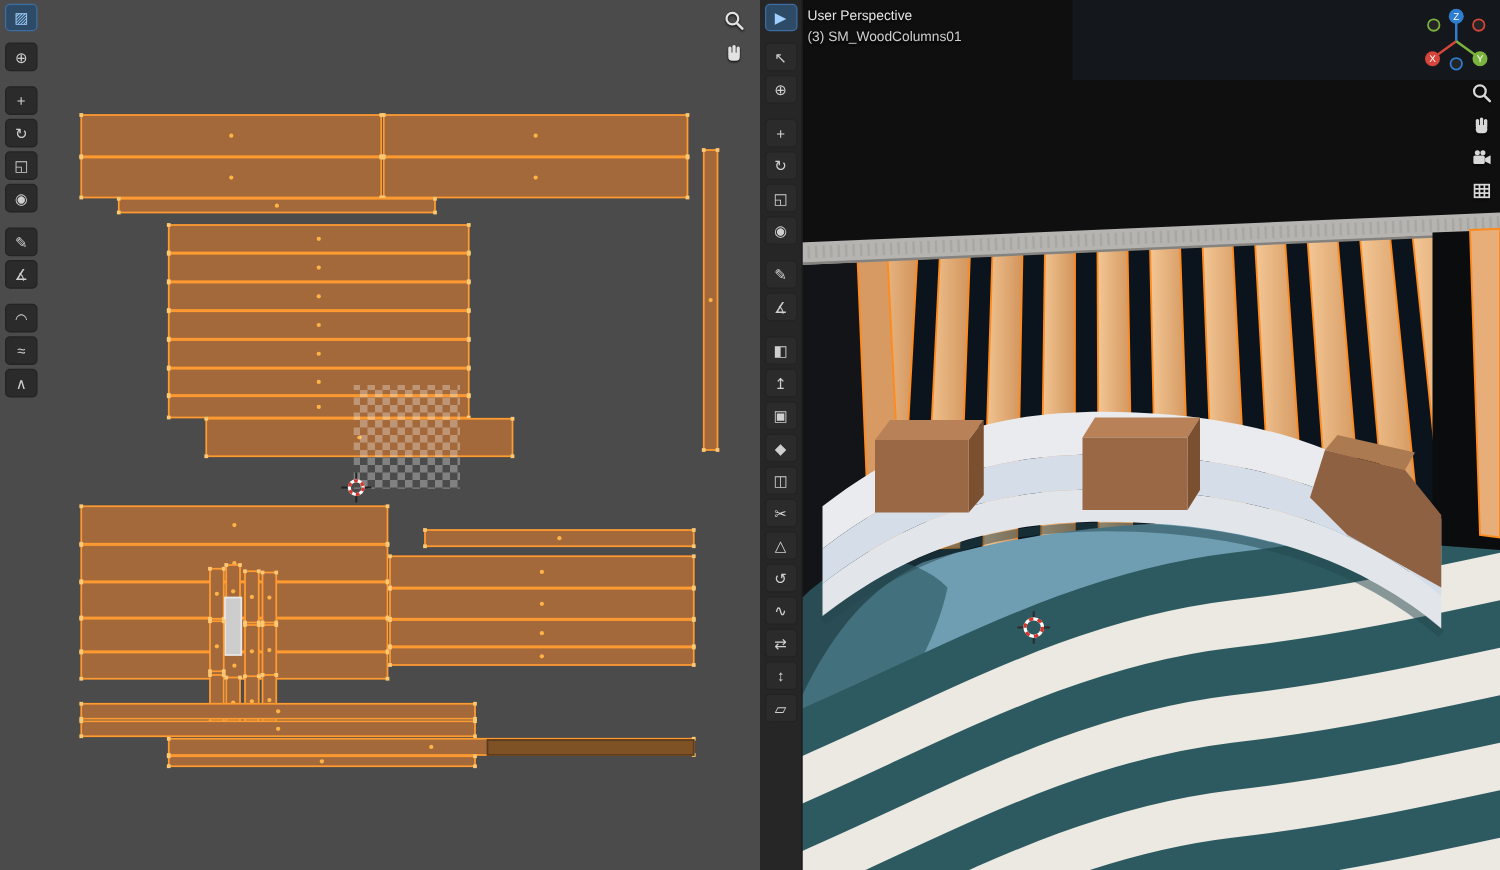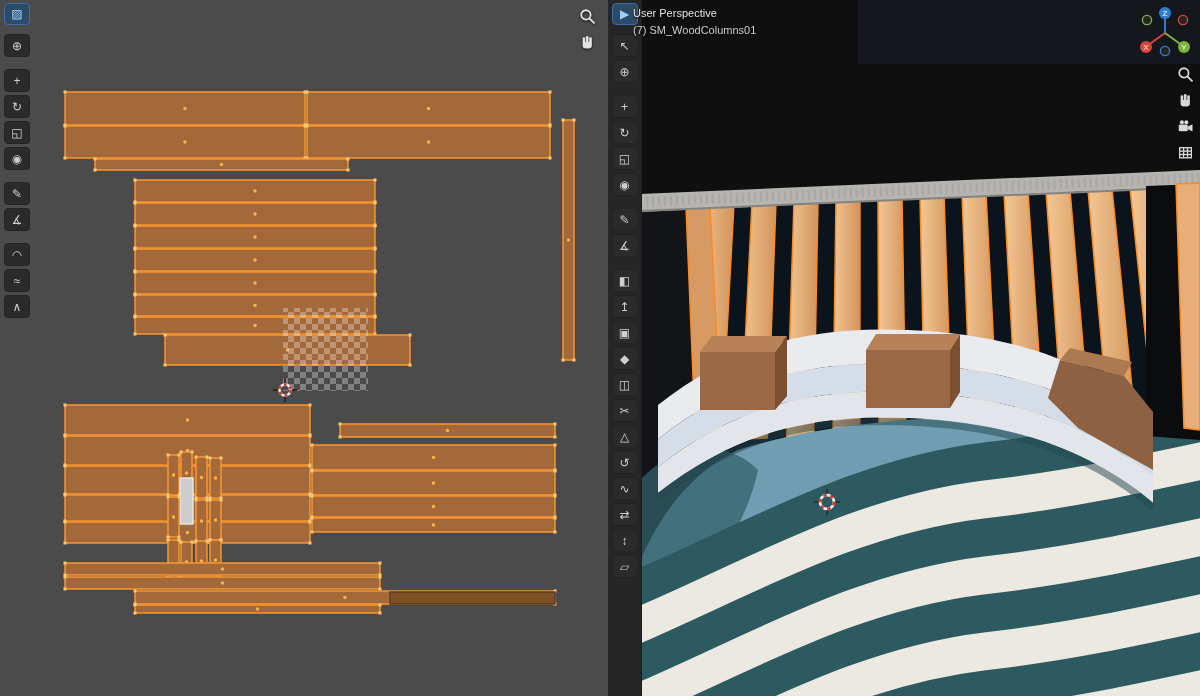--- a/index.html
+++ b/index.html
@@ -16,21 +16,21 @@
             border:1px solid #232323;box-sizing:border-box;flex:none;cursor:default}
   .tool-btn.gap-top{margin-top:9px}
   .etype{width:26px;height:22px;border-radius:4px;background:#2d4a66;border:1px solid #3c6ea5;
          color:#9fd0ff;display:flex;align-items:center;justify-content:center;font-size:12px;
          margin-bottom:6px;flex:none}
   .nav-icons{position:absolute;display:flex;flex-direction:column;gap:9px;z-index:7;
              filter:drop-shadow(0 1px 1px rgba(0,0,0,.8))}
   .uv-editor .nav-icons{top:8px;right:12px}
   .viewport3d .nav-icons{top:66px;right:6px}
   .nav-icons svg{display:block}
-  .vp-header{position:absolute;left:25px;top:5px;z-index:7;font-size:11px;color:#e6e6e6;
+  .vp-header{position:absolute;left:38px;top:5px;z-index:7;font-size:11px;color:#e6e6e6;
              text-shadow:0 1px 2px rgba(0,0,0,.95);line-height:1.55}
   .vp-header .obj{color:#cfcfcf}
   .gizmo{position:absolute;top:2px;right:4px;z-index:7}
 </style>
 </head>
 <body>
 
 <div class="uv-editor">
 
   <svg class="canvas" viewBox="0 0 608 696" width="608" height="696">
@@ -488,21 +488,21 @@
       <div class="tool-btn">
         <span>↕</span>
       </div>
       <div class="tool-btn">
         <span>▱</span>
       </div>
     </div>
 
   <div class="vp-header">
     <div>User Perspective</div>
-    <div class="obj">(7) SM_WoodColumns01</div>
+    <div class="obj">(3) SM_WoodColumns01</div>
   </div>
 
   <svg class="gizmo" width="62" height="62" viewBox="0 0 62 62">
     <g stroke-width="2">
       <line x1="31" y1="31" x2="31" y2="13" stroke="#2f7dd1"></line>
       <line x1="31" y1="31" x2="13" y2="44" stroke="#d6453a"></line>
       <line x1="31" y1="31" x2="49" y2="44" stroke="#7bb33e"></line>
     </g>
     <circle cx="31" cy="49" r="4.6" fill="rgba(40,40,40,.85)" stroke="#2f7dd1" stroke-width="1.4"></circle>
     <circle cx="49" cy="18" r="4.6" fill="rgba(40,40,40,.85)" stroke="#d6453a" stroke-width="1.4"></circle>

